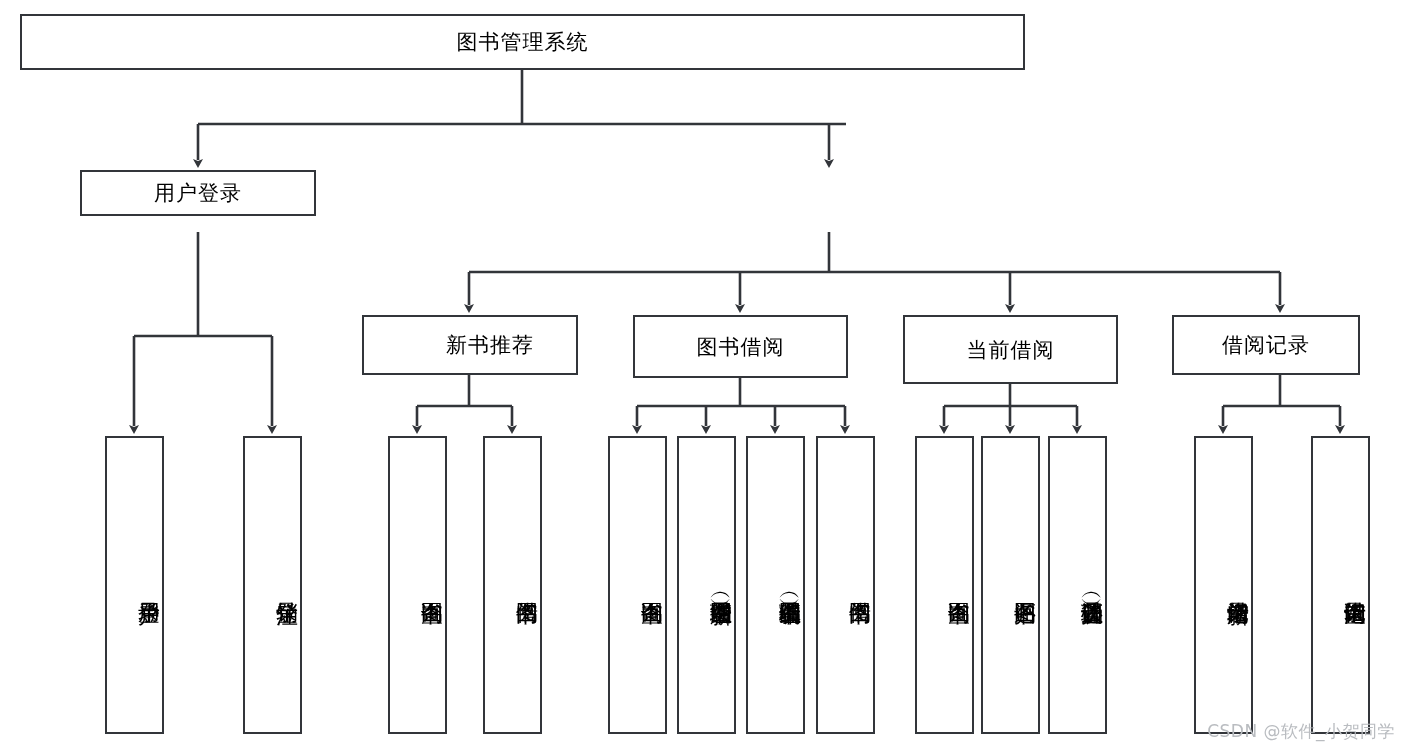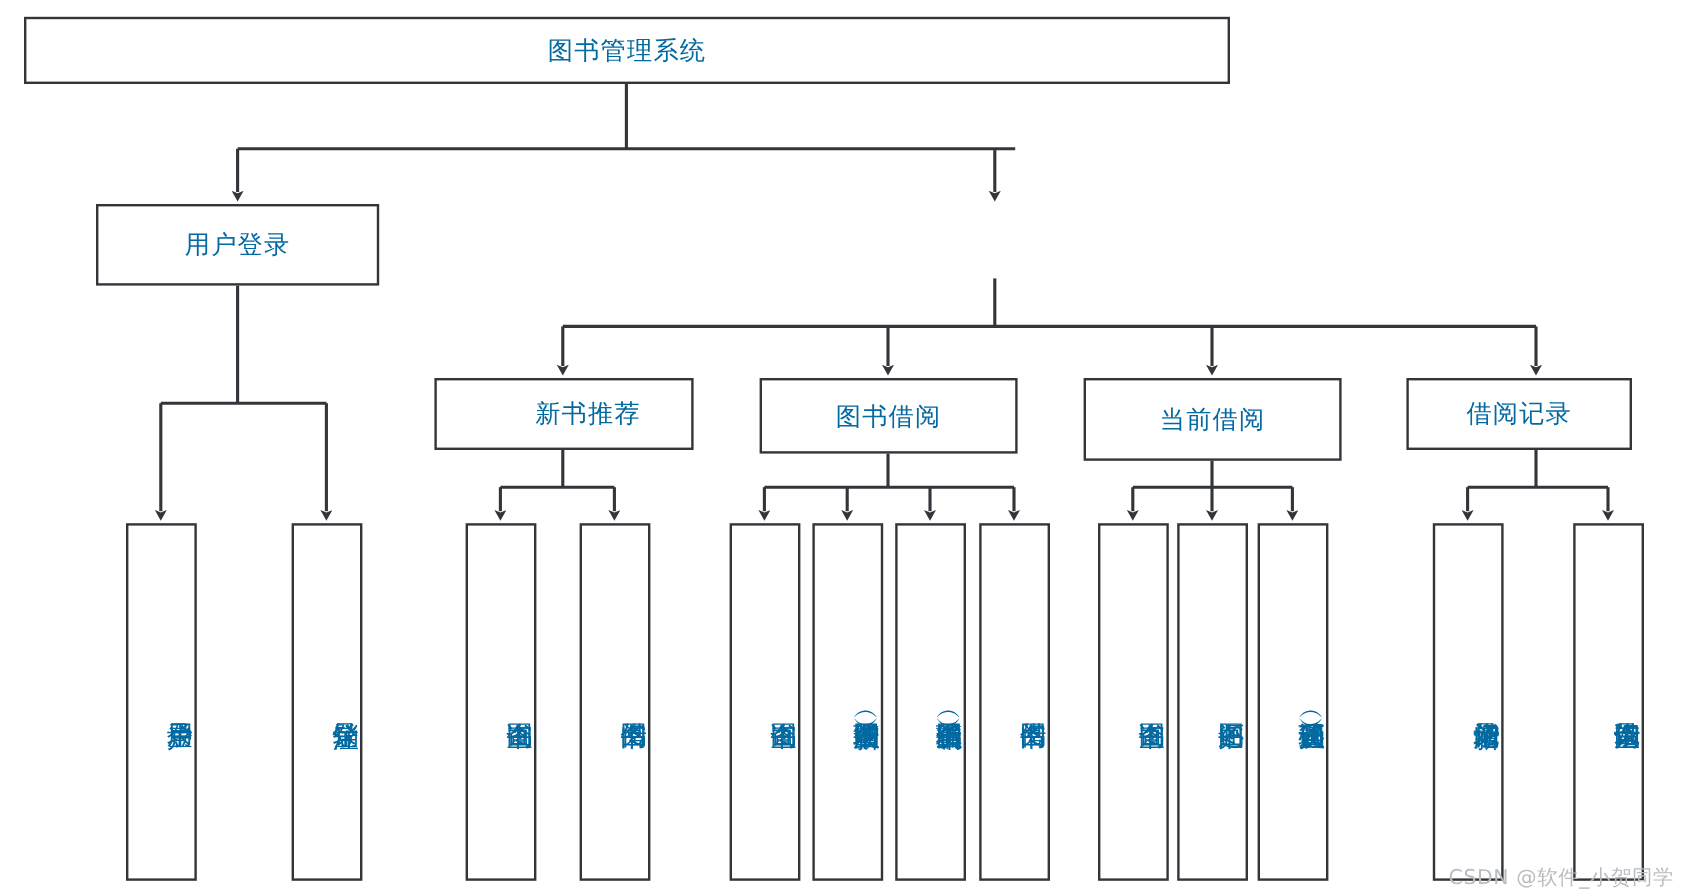--- a/index.html
+++ b/index.html
@@ -25,21 +25,21 @@
     height: 747px;
   }
   .node {
     position: absolute;
     box-sizing: border-box;
     border: 2px solid #32353a;
     background: #ffffff;
     display: flex;
     align-items: center;
     justify-content: center;
-    color: #0369a1;
+    color: #000000;
     z-index: 2;
   }
   .node.horiz {
     font-size: 21px;
     letter-spacing: 1px;
   }
   .node.vert {
     writing-mode: vertical-rl;
     text-orientation: upright;
     font-size: 22px;
@@ -119,21 +119,21 @@
       <path d="M1223,406 L1340,406"></path>
       <path d="M1223,406 L1223,426" marker-end="url(#arrow)"></path>
       <path d="M1340,406 L1340,426" marker-end="url(#arrow)"></path>
     </g>
   </svg>
 
   <div class="node horiz" style="left:20px; top:14px; width:1005px; height:56px;">
     <span class="lbl">图书管理系统</span>
   </div>
 
-  <div class="node horiz" style="left:80px; top:170px; width:236px; height:68px;">
+  <div class="node horiz" style="left:80px; top:170px; width:236px; height:46px;">
     <span class="lbl">用户登录</span>
   </div>
 
   <div class="node horiz" style="left:362px; top:315px; width:216px; height:60px;padding-left:40px;">
     <span class="lbl">新书推荐</span>
   </div>
   <div class="node horiz" style="left:633px; top:315px; width:215px; height:63px;">
     <span class="lbl">图书借阅</span>
   </div>
   <div class="node horiz" style="left:903px; top:315px; width:215px; height:69px;">

